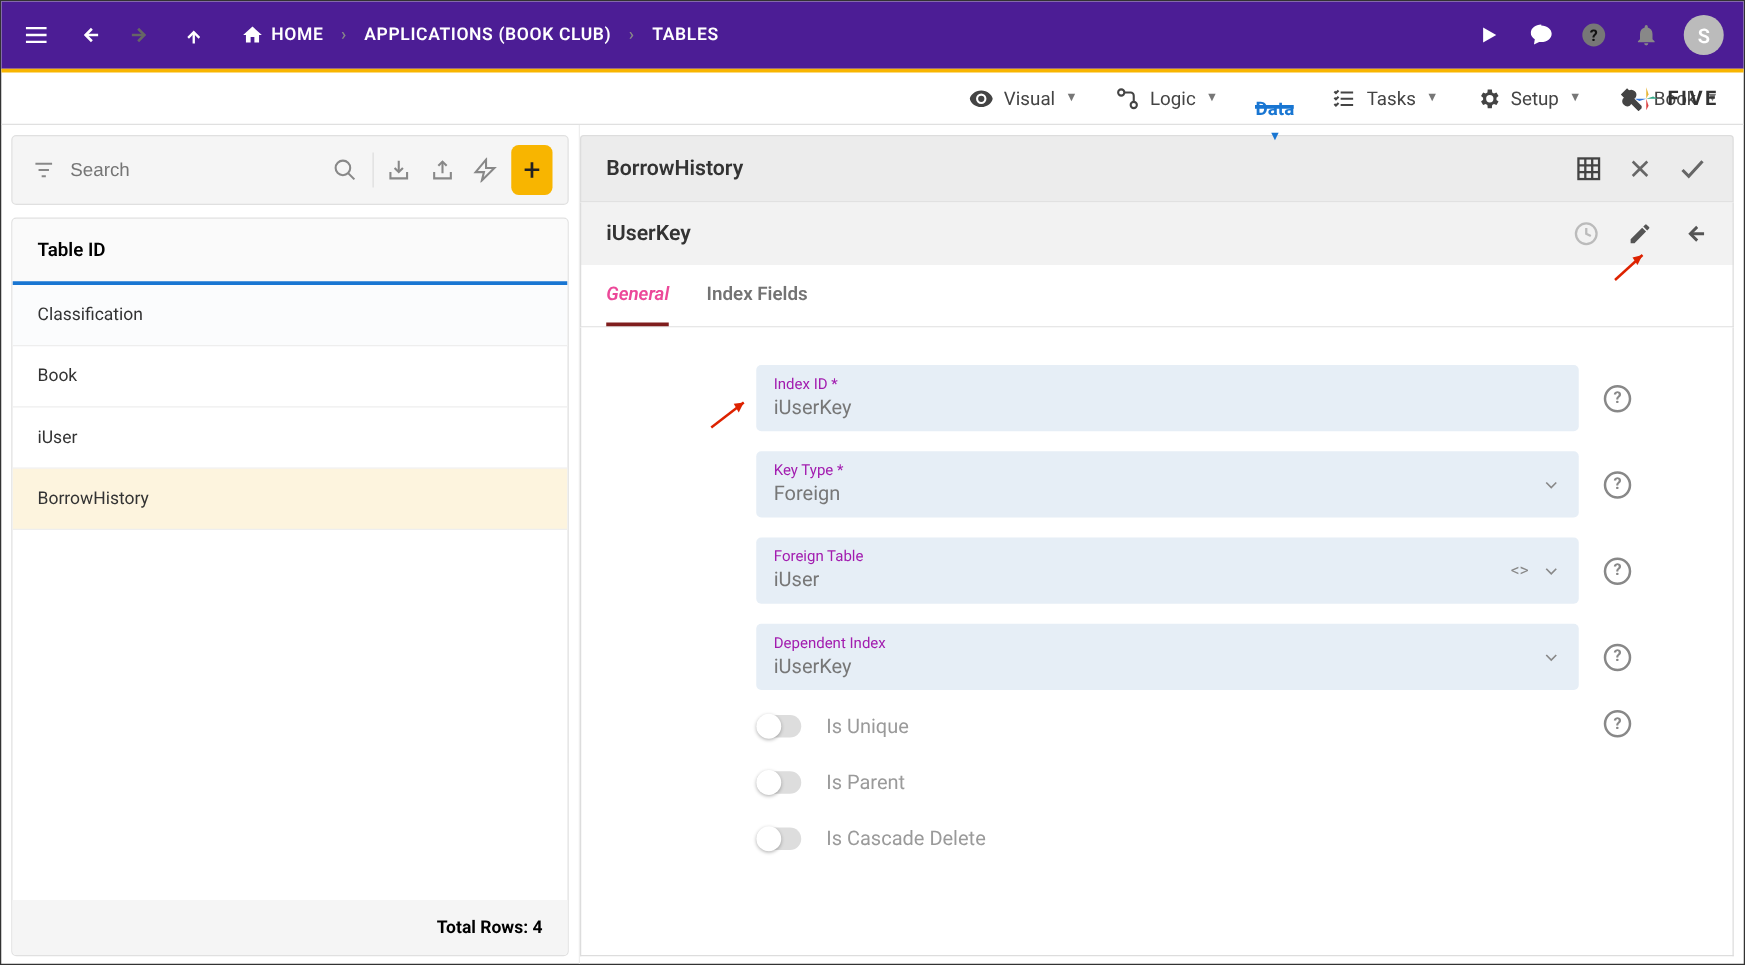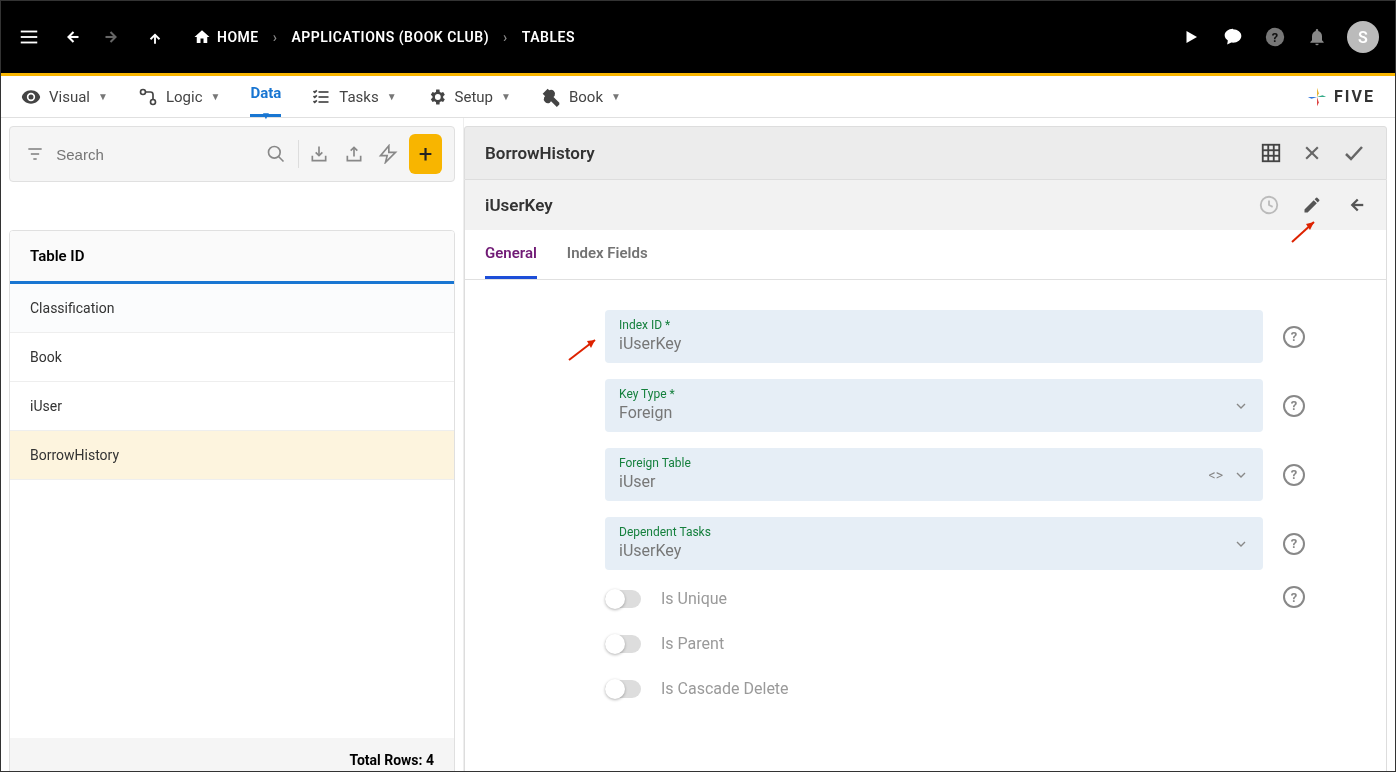--- a/index.html
+++ b/index.html
@@ -1,42 +1,42 @@
 <!DOCTYPE html>
 <html><head>
 <meta charset="utf-8">
 <style>
   * { box-sizing: border-box; margin: 0; padding: 0; }
   body { font-family: -apple-system, BlinkMacSystemFont, "Segoe UI", Roboto, Arial, sans-serif; background: #fff; width: 1396px; height: 772px; overflow: hidden; border: 1px solid #333; }
   
   
-  .topbar { background: #000000; height: 72px; display: flex; align-items: center; padding: 16px 16px; color: #fff; }
+  .topbar { background: #4c1d95; height: 54px; display: flex; align-items: center; padding: 16px 16px; color: #fff; }
   .topbar-left { display: flex; align-items: center; gap: 18px; }
   .topbar-right { display: flex; align-items: center; gap: 18px; margin-left: auto; }
   .breadcrumb { display: flex; align-items: center; gap: 14px; margin-left: 8px; font-size: 14px; font-weight: 600; letter-spacing: 0.5px; }
   .breadcrumb .sep { color: #888; }
   .icon-btn { width: 24px; height: 24px; display: flex; align-items: center; justify-content: center; color: #fff; cursor: pointer; }
   .icon-btn.dim { color: #666; }
   .avatar { width: 32px; height: 32px; border-radius: 50%; background: #bbb; color: #fff; display: flex; align-items: center; justify-content: center; font-weight: 600; }
   
   .accent-line { height: 3px; background: #f8b500; }
   
   
-  .tabbar { height: 42px; display: flex; align-items: center; padding: 0 20px; border-bottom: 1px solid #e0e0e0; gap: 30px; position: relative; }
+  .tabbar { height: 42px; display: flex; align-items: center; padding: 12px 20px; border-bottom: 1px solid #e0e0e0; gap: 30px; position: relative; justify-content: flex-end; }
   .tab { display: flex; align-items: center; gap: 8px; font-size: 15px; color: #444; cursor: pointer; height: 100%; }
   .tab.active { color: #1976d2; border-bottom: 3px solid #1976d2; font-weight: 700; flex-direction: column; }
   .tab .tri { font-size: 10px; color: #777; }
   .tab.active .tri { color: #1976d2; }
   .brand { position: absolute; right: 20px; display: flex; align-items: center; gap: 6px; font-weight: 700; letter-spacing: 2px; color: #333; }
   
   
   .main { display: flex; height: calc(772px - 54px - 3px - 42px); }
   
   
-  .left-panel { width: 462px; padding: 8px; display: flex; flex-direction: column; gap: 38px; }
+  .left-panel { width: 462px; padding: 8px; display: flex; flex-direction: column; }
   .left-toolbar { background: #f5f5f5; border: 1px solid #e0e0e0; border-radius: 4px; height: 56px; display: flex; align-items: center; padding: 0 12px; gap: 8px; }
   .search-input { flex: 1; border: none; background: transparent; font-size: 15px; outline: none; color: #555; }
   .tool-icon { width: 32px; height: 32px; display: flex; align-items: center; justify-content: center; color: #888; cursor: pointer; }
   .vdiv { width: 1px; height: 28px; background: #ddd; }
   .add-btn { width: 40px; height: 40px; background: #f8b500; border-radius: 6px; display: flex; align-items: center; justify-content: center; font-size: 24px; color: #222; cursor: pointer; }
   
   .table-list { margin-top: 10px; border: 1px solid #e0e0e0; border-radius: 4px; flex: 1; display: flex; flex-direction: column; overflow: hidden; }
   .list-header { padding: 16px 20px; font-weight: 600; font-size: 15px; background: #fafafa; border-bottom: 3px solid #1976d2; }
   .list-body { flex: 1; overflow: auto; }
   .list-item { padding: 16px 20px; font-size: 14px; border-bottom: 1px solid #eee; cursor: pointer; color: #333; }
@@ -48,26 +48,26 @@
   .right-panel { flex: 1; display: flex; flex-direction: column; border-left: 1px solid #eee; padding: 8px 8px 8px 0; }
   .panel-header { background: #ececec; border: 1px solid #ddd; border-radius: 3px 3px 0 0; padding: 14px 20px; display: flex; align-items: center; }
   .panel-header h2 { font-size: 17px; font-weight: 600; color: #333; }
   .panel-header .actions { margin-left: auto; display: flex; gap: 20px; align-items: center; color: #666; }
   .panel-subheader { background: #f2f2f2; border-left: 1px solid #ddd; border-right: 1px solid #ddd; padding: 14px 20px; display: flex; align-items: center; position: relative; }
   .panel-subheader h3 { font-size: 17px; font-weight: 600; color: #333; }
   .panel-subheader .actions { margin-left: auto; display: flex; gap: 22px; align-items: center; color: #888; }
   
   .subtabs { display: flex; gap: 30px; padding: 0 20px; border-bottom: 1px solid #e0e0e0; border-left: 1px solid #ddd; border-right: 1px solid #ddd; }
   .subtab { padding: 14px 0; font-size: 15px; font-weight: 600; color: #737373; cursor: pointer; }
-  .subtab.active { color: #701a75; border-bottom: 3px solid #1d4ed8; }
+  .subtab.active { color: #ec4899; border-bottom: 3px solid #7f1d1d; font-style: italic; }
   
   .form-area { flex: 1; padding: 30px 60px; overflow: auto; background: #fff; border-left:1px solid #ddd; border-right:1px solid #ddd; border-bottom:1px solid #ddd; }
   .form-row { display: flex; align-items: center; gap: 20px; margin-bottom: 16px; max-width: 700px; margin-left: 80px; position: relative; }
   .field { flex: 1; background: #e6eef6; border-radius: 4px; padding: 8px 14px 10px 14px; position: relative; }
-  .field-label { font-size: 12px; color: #15803d; }
+  .field-label { font-size: 12px; color: #a21caf; }
   .field-value { font-size: 16px; color: #777; margin-top: 2px; }
   .field-chevron { position: absolute; right: 14px; top: 50%; transform: translateY(-50%); color: #888; }
   .field-code { position: absolute; right: 40px; top: 50%; transform: translateY(-50%); color: #888; font-size: 14px; }
   .help-icon { width: 22px; height: 22px; border: 2px solid #888; border-radius: 50%; display: flex; align-items: center; justify-content: center; font-size: 13px; color: #888; font-weight: 700; }
   
   .toggle-row { display: flex; align-items: flex-end; gap: 20px; margin-bottom: 26px; max-width: 700px; margin-left: 80px; }
   .toggle { width: 36px; height: 18px; background: #ddd; border-radius: 10px; position: relative; }
   .toggle::after { content: ''; position: absolute; left: 0px; top: -1px; width: 20px; height: 20px; background: #fff; border-radius: 50%; box-shadow: 0 1px 3px rgba(0,0,0,0.3); }
   .toggle-label { font-size: 16px; color: #9a9a9a; }
 
@@ -353,21 +353,21 @@
               <svg width="16" height="16" viewBox="0 0 24 24" fill="none" stroke="currentColor" stroke-width="2">
                 <polyline points="6 9 12 15 18 9"></polyline>
               </svg>
             </span>
         </div>
         <div class="help-icon">?</div>
       </div>
 
       <div class="form-row">
         <div class="field">
-          <div class="field-label">Dependent Tasks</div>
+          <div class="field-label">Dependent Index</div>
           <div class="field-value">iUserKey</div>
           <span class="field-chevron">
               <svg width="16" height="16" viewBox="0 0 24 24" fill="none" stroke="currentColor" stroke-width="2">
                 <polyline points="6 9 12 15 18 9"></polyline>
               </svg>
             </span>
         </div>
         <div class="help-icon">?</div>
       </div>
 

